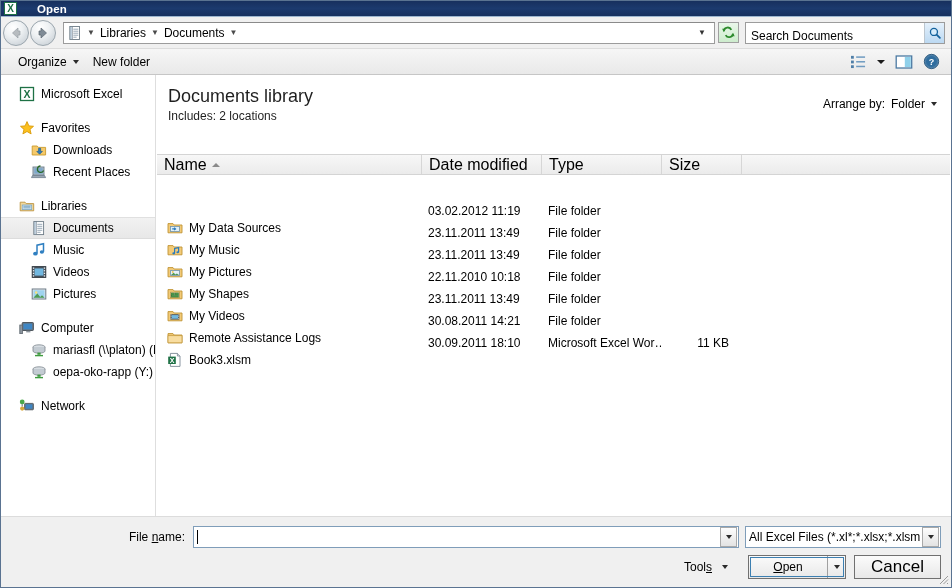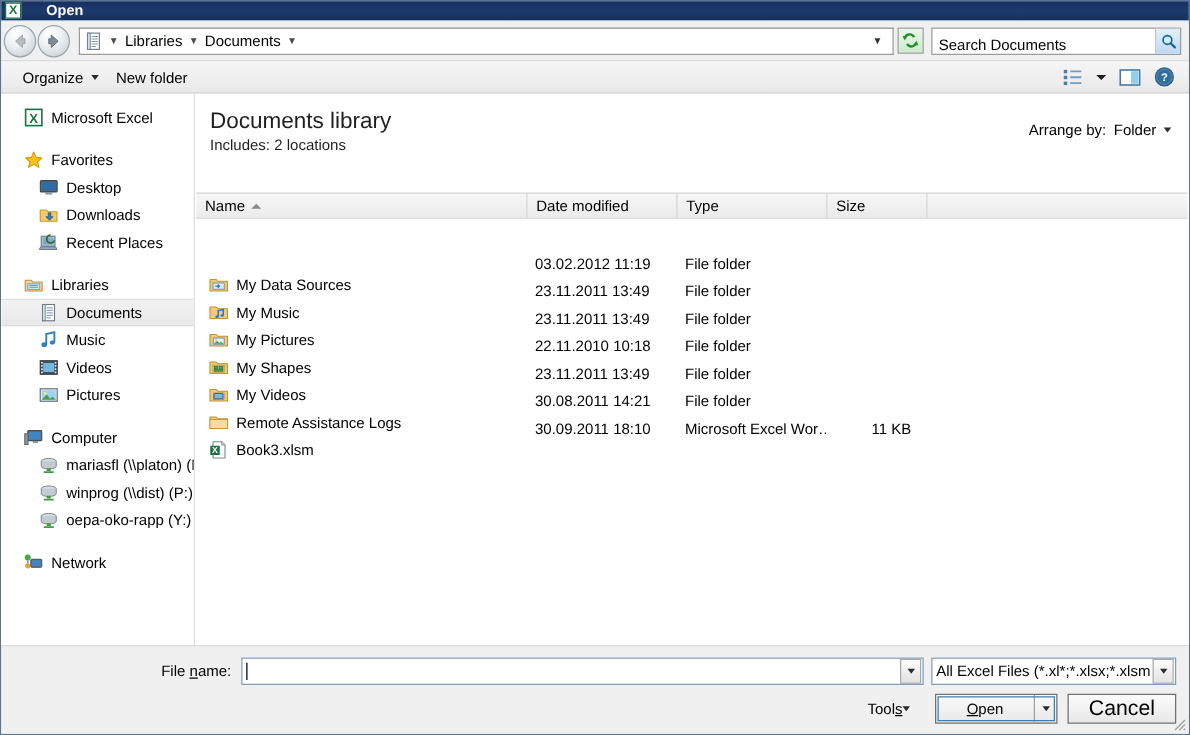--- a/index.html
+++ b/index.html
@@ -227,21 +227,21 @@
 
   
   .colhdr {
     display: flex;
     height: 21px;
     margin: 10px 1px 0 1px;
     background: linear-gradient(to bottom,#f7f7f7,#ebebeb);
     border-top: 1px solid #d4d4d4;
     border-bottom: 1px solid #d4d4d4;
     flex: 0 0 auto;
-    font-size: 12px;
+    font-size: 16px;
   }
   .colhdr .ch {
     display: flex; align-items: center;
     padding-left: 7px;
     border-right: 1px solid #d6d6d6;
     overflow: hidden; white-space: nowrap;
     gap: 5px;
   }
   .sortasc {
     width: 0; height: 0;
@@ -338,21 +338,21 @@
   }
 
   .frow2 {
     display: flex; align-items: center;
     height: 36px;
     justify-content: flex-end;
     gap: 8px;
     padding-bottom: 4px;
   }
   .toolsbtn {
-    display: flex; align-items: center; 
+    display: flex; align-items: center; gap: 10px;
     padding: 4px 8px;
     font-size: 12px;
     justify-content: flex-end;
   }
   .splitbtn {
     display: flex;
     height: 24px;
     border: 1px solid #707070;
     background: linear-gradient(to bottom,#fbfbfb,#e8e8e8);
     outline: 1px solid #3c7fb1;
@@ -504,30 +504,20 @@
 
       <div class="snode">
         <span class="ico">
           <svg width="16" height="16" viewBox="0 0 16 16">
             <path d="M8 1.6 L9.9 5.9 L14.5 6.3 L11 9.4 L12.1 13.9 L8 11.5 L3.9 13.9 L5 9.4 L1.5 6.3 L6.1 5.9 Z" fill="#fcc01e" stroke="#d99a06" stroke-width="0.9" stroke-linejoin="round"></path>
           </svg>
         </span>
         <span>Favorites</span>
       </div>
 
-      <div class="snode child">
-        <span class="ico">
-          <svg width="16" height="16" viewBox="0 0 16 16">
-            <rect x="1.3" y="2.5" width="13.4" height="9" rx="0.8" fill="#5b6670" stroke="#3d464e" stroke-width="0.9"></rect>
-            <rect x="2.6" y="3.7" width="10.8" height="6.5" fill="#2e6ea6"></rect>
-            <rect x="5.2" y="11.8" width="5.6" height="1.8" fill="#8a949d"></rect>
-          </svg>
-        </span>
-        <span>Desktop</span>
-      </div>
 
       <div class="snode child">
         <span class="ico">
           <svg width="16" height="16" viewBox="0 0 16 16">
             <path d="M1.2 4 L6.2 4 L7.4 5.4 L14.6 5.4 L14.6 13 L1.2 13 Z" fill="#f5c96a" stroke="#c99b2e" stroke-width="0.9" stroke-linejoin="round"></path>
             <path d="M9.6 6.3 L9.6 9.4 L11.4 9.4 L8.6 12.2 L5.8 9.4 L7.6 9.4 L7.6 6.3 Z" fill="#2f7fc1" stroke="#1d5b91" stroke-width="0.7" stroke-linejoin="round"></path>
           </svg>
         </span>
         <span>Downloads</span>
       </div>
@@ -637,31 +627,20 @@
           <svg width="16" height="16" viewBox="0 0 16 16">
             <ellipse cx="8" cy="5" rx="6" ry="2.2" fill="#d7dde2" stroke="#7d868e" stroke-width="0.8"></ellipse>
             <path d="M2 5 L2 9 A6 2.2 0 0 0 14 9 L14 5" fill="#c3cbd2" stroke="#7d868e" stroke-width="0.8"></path>
             <rect x="6.4" y="10.6" width="3.2" height="2.2" fill="#3f9b3f"></rect>
             <line x1="4" y1="13.6" x2="12" y2="13.6" stroke="#3f9b3f" stroke-width="1.4"></line>
           </svg>
         </span>
         <span>mariasfl (\\platon) (M:)</span>
       </div>
 
-      <div class="snode child">
-        <span class="ico">
-          <svg width="16" height="16" viewBox="0 0 16 16">
-            <ellipse cx="8" cy="5" rx="6" ry="2.2" fill="#d7dde2" stroke="#7d868e" stroke-width="0.8"></ellipse>
-            <path d="M2 5 L2 9 A6 2.2 0 0 0 14 9 L14 5" fill="#c3cbd2" stroke="#7d868e" stroke-width="0.8"></path>
-            <rect x="6.4" y="10.6" width="3.2" height="2.2" fill="#3f9b3f"></rect>
-            <line x1="4" y1="13.6" x2="12" y2="13.6" stroke="#3f9b3f" stroke-width="1.4"></line>
-          </svg>
-        </span>
-        <span>winprog (\\dist) (P:)</span>
-      </div>
 
       <div class="snode child">
         <span class="ico">
           <svg width="16" height="16" viewBox="0 0 16 16">
             <ellipse cx="8" cy="5" rx="6" ry="2.2" fill="#d7dde2" stroke="#7d868e" stroke-width="0.8"></ellipse>
             <path d="M2 5 L2 9 A6 2.2 0 0 0 14 9 L14 5" fill="#c3cbd2" stroke="#7d868e" stroke-width="0.8"></path>
             <rect x="6.4" y="10.6" width="3.2" height="2.2" fill="#3f9b3f"></rect>
             <line x1="4" y1="13.6" x2="12" y2="13.6" stroke="#3f9b3f" stroke-width="1.4"></line>
           </svg>
         </span>

